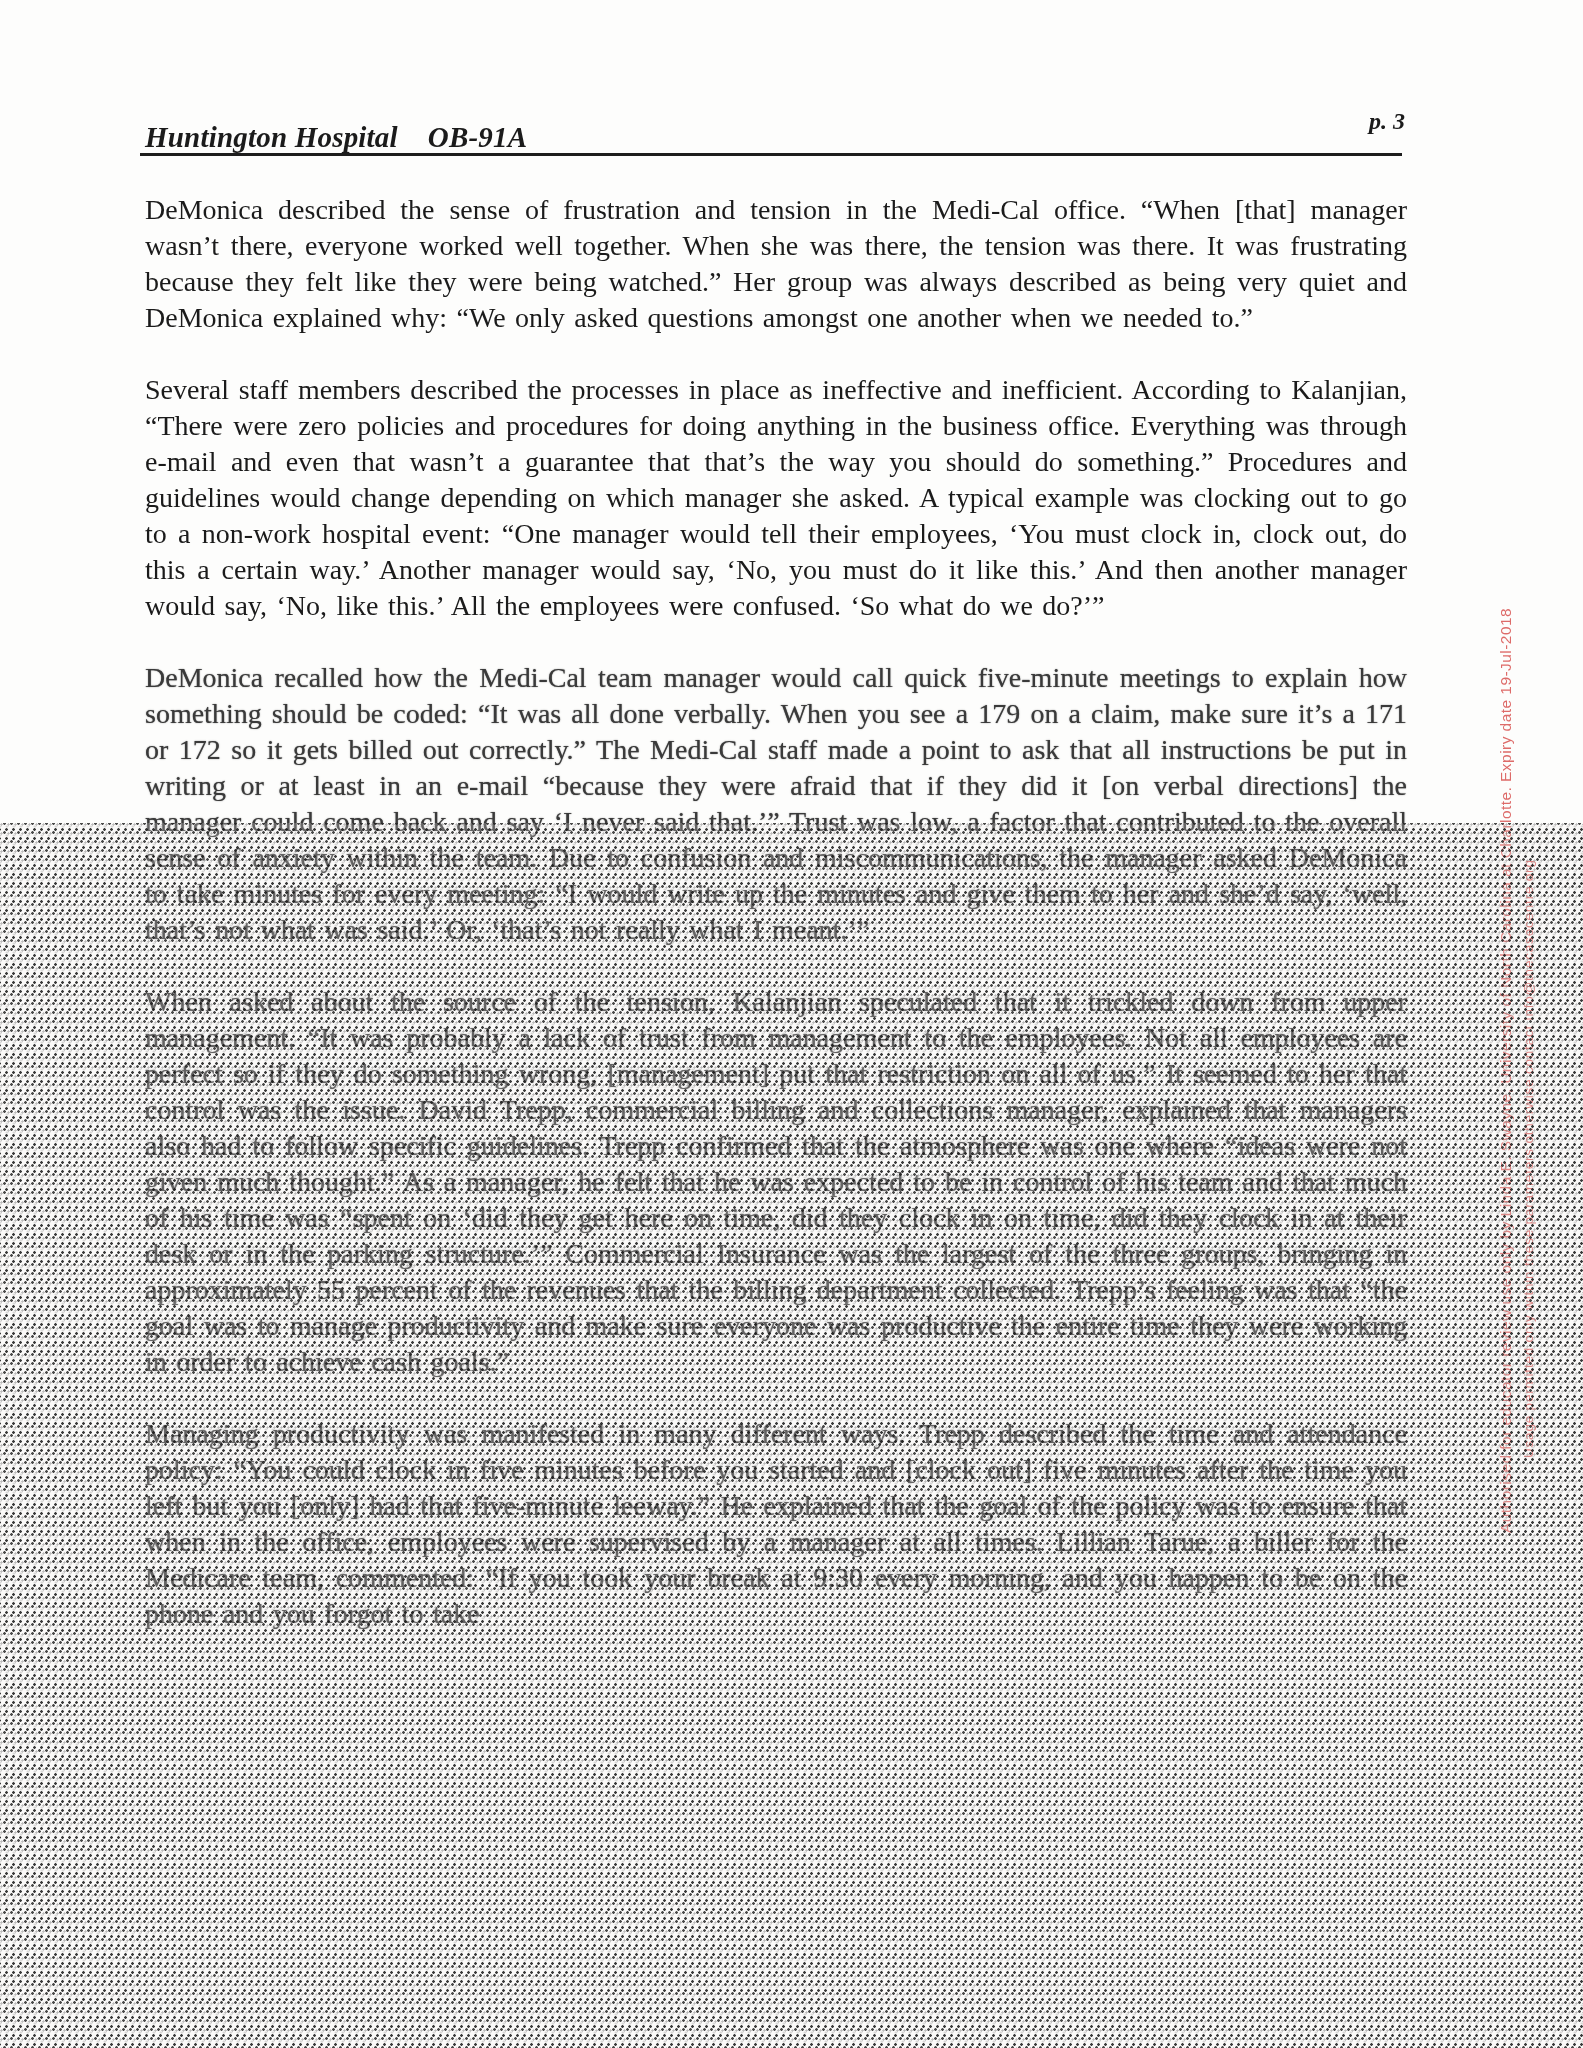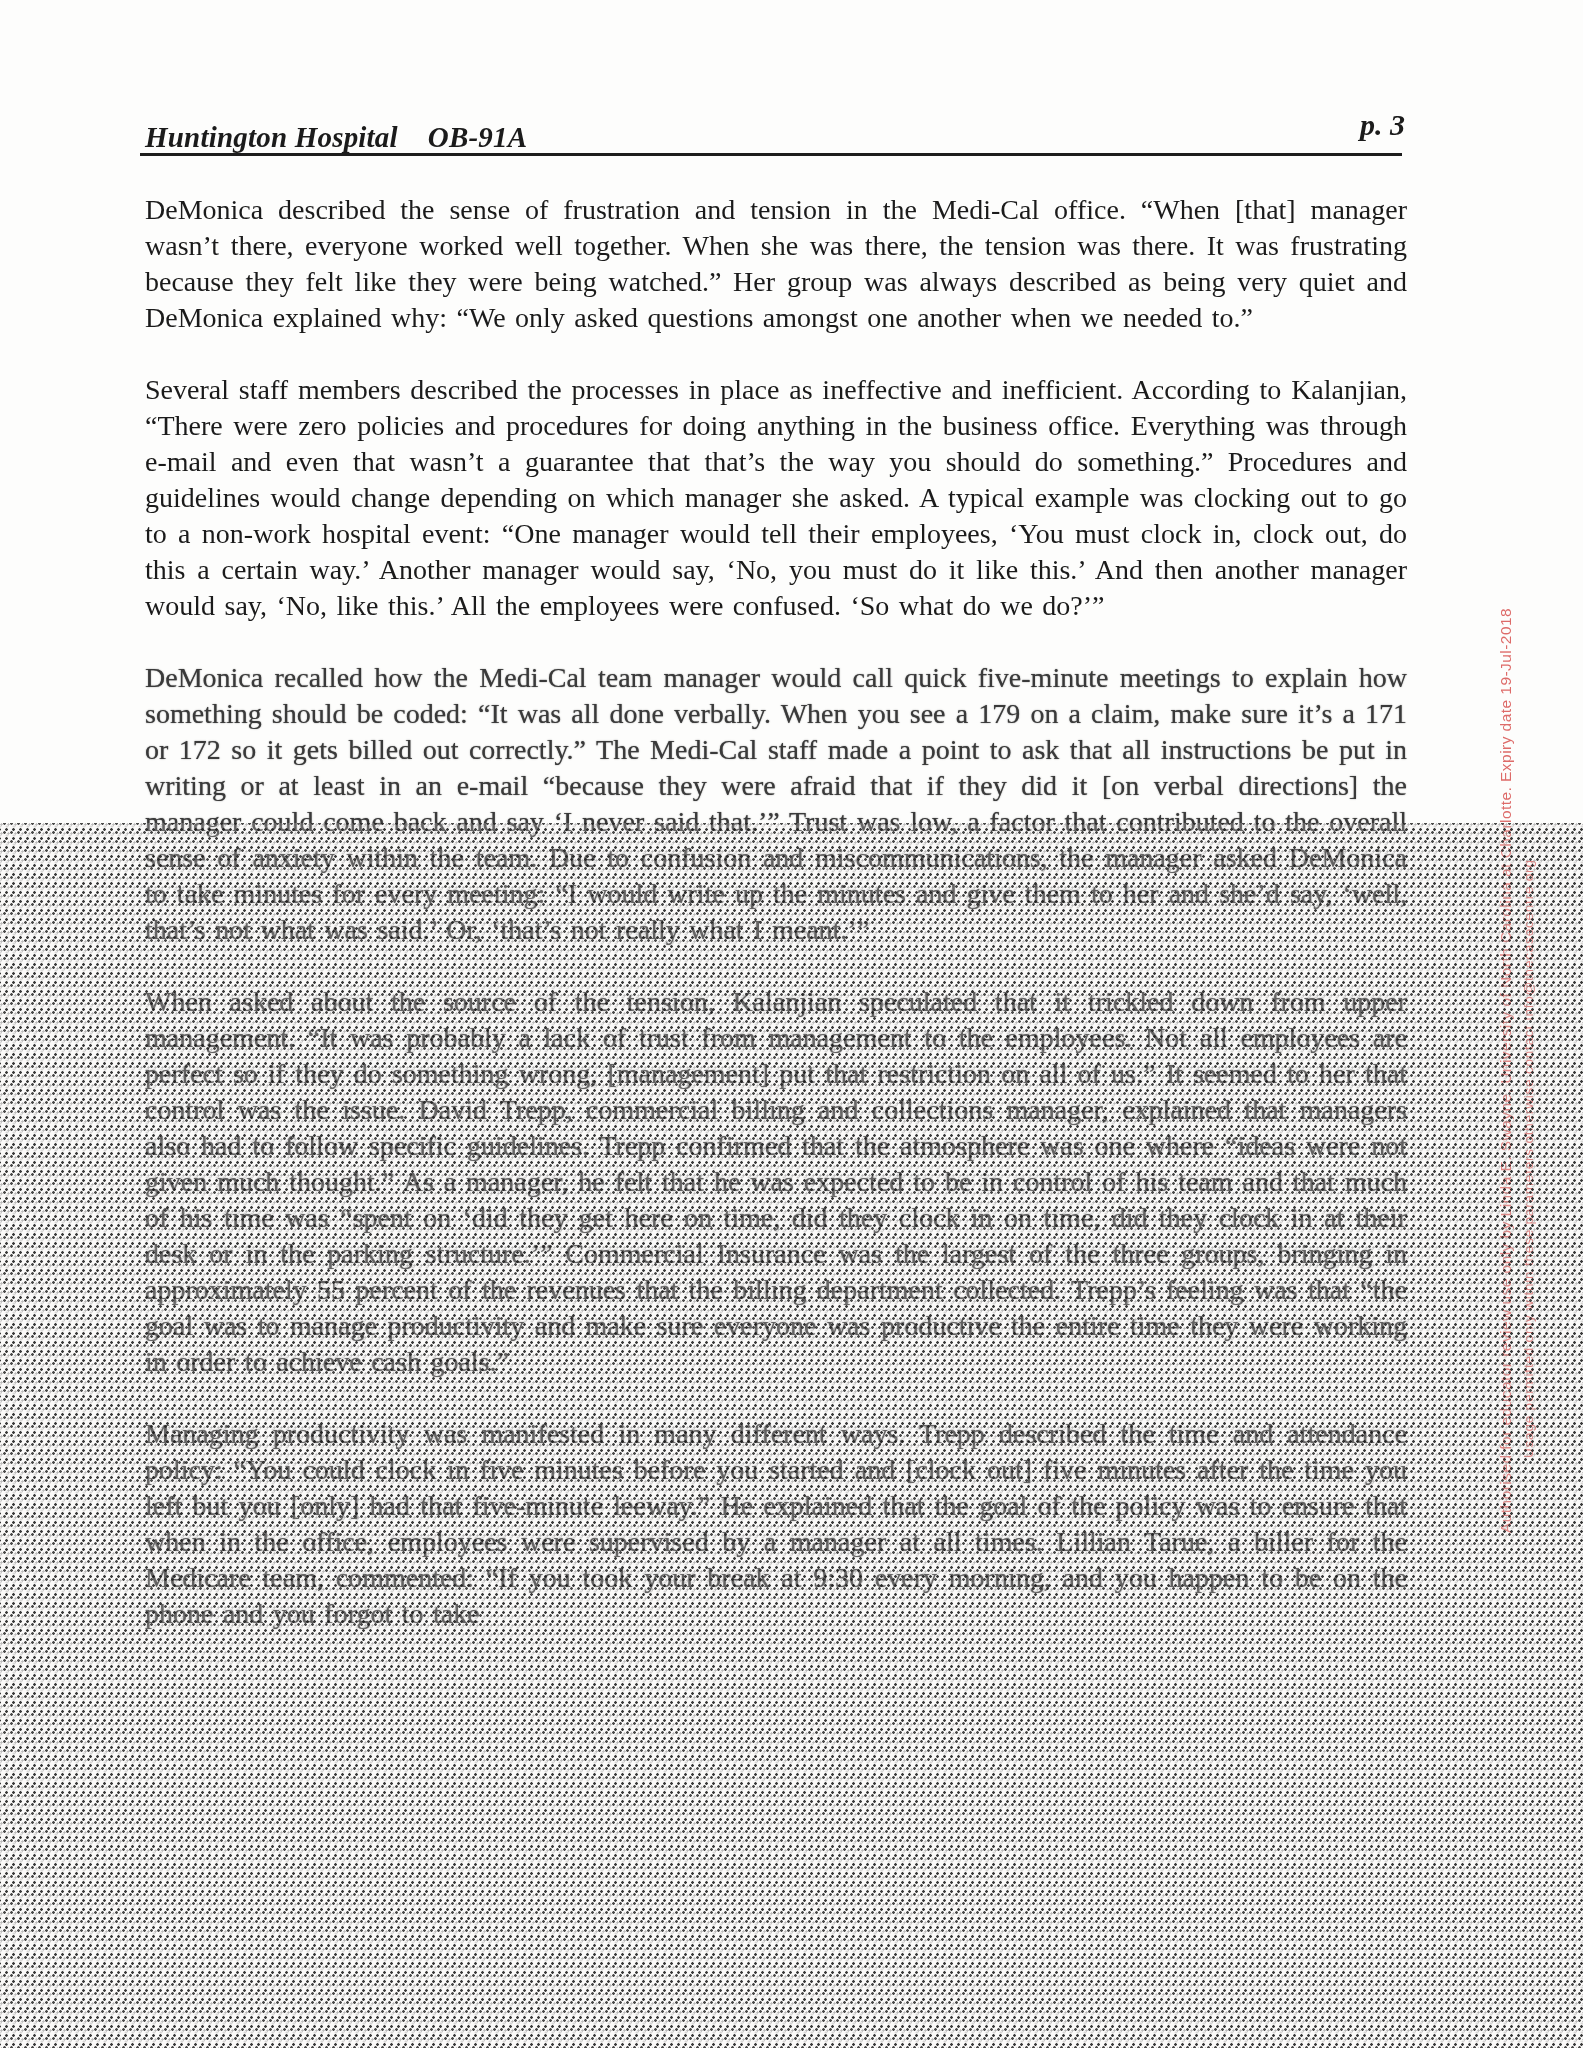--- a/index.html
+++ b/index.html
@@ -28,21 +28,21 @@
     white-space: nowrap;
     letter-spacing: 0.2px;
   }
   .header-code {
     margin-left: 30px;
   }
   .page-number {
     position: absolute;
     right: 178px;
     top: 108px;
-    font-size: 30px;
+    font-size: 24px;
     font-weight: bold;
     font-style: italic;
   }
   .header-rule {
     position: absolute;
     left: 140px;
     top: 153px;
     width: 1262px;
     height: 3px;
     background: #1d1d1d;

